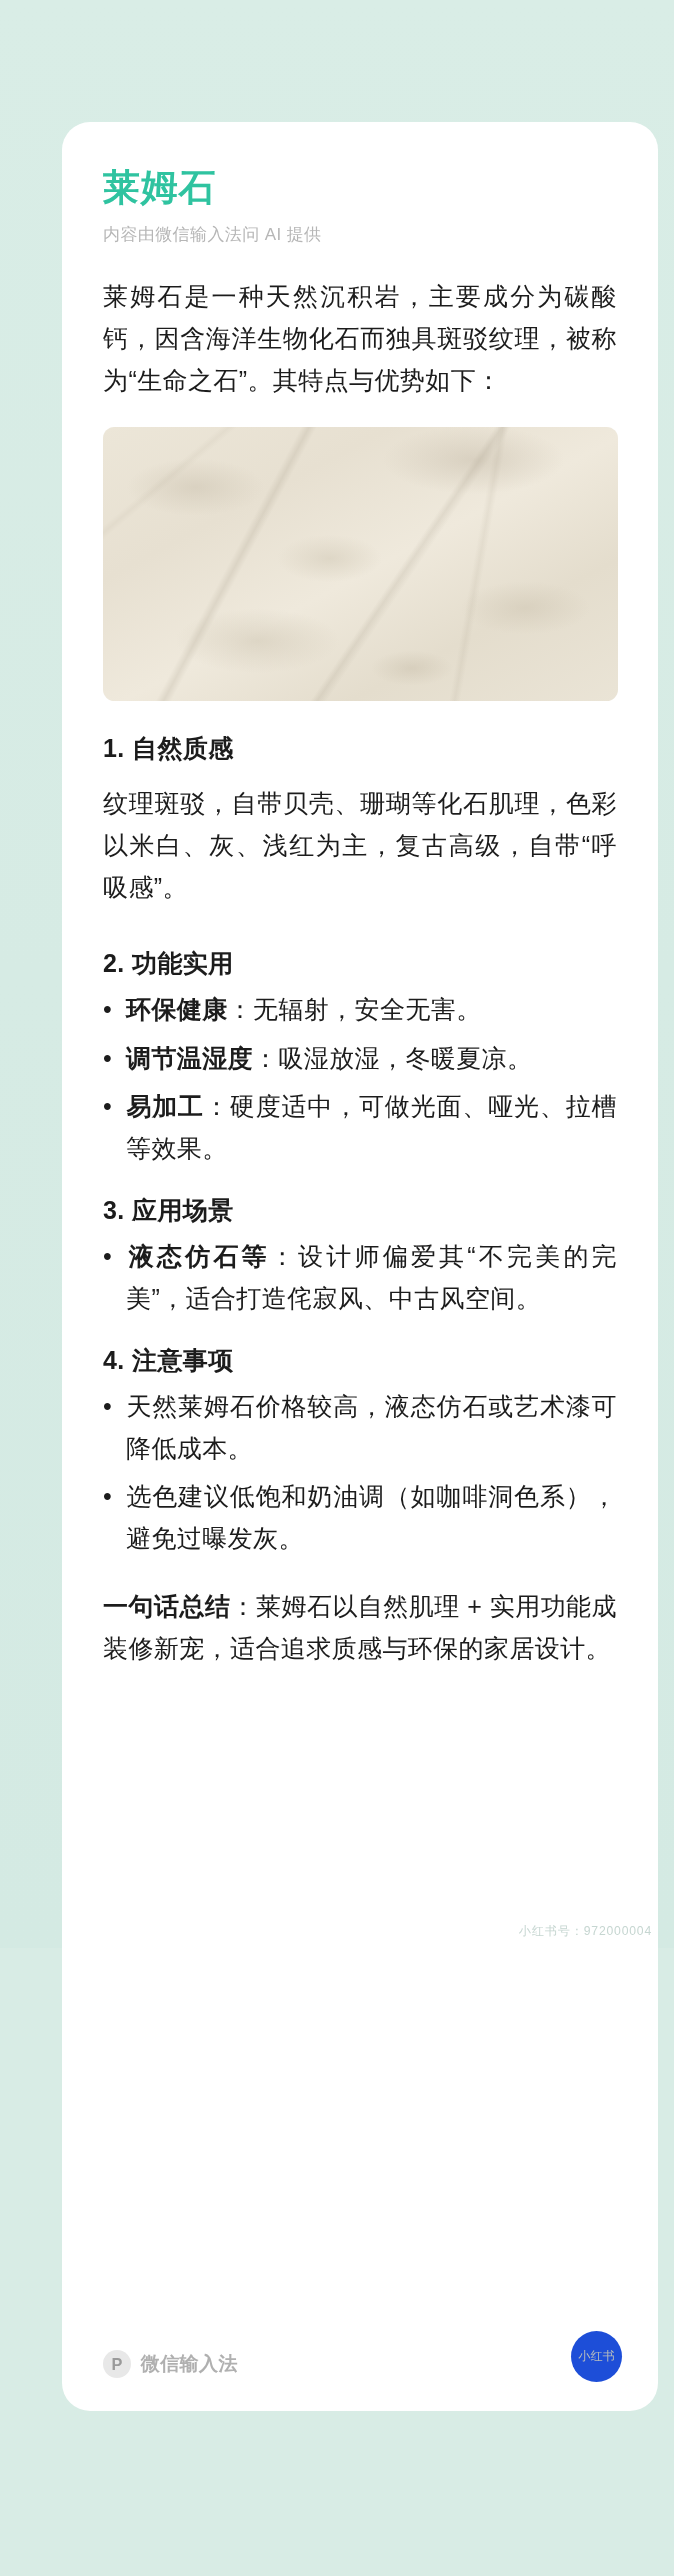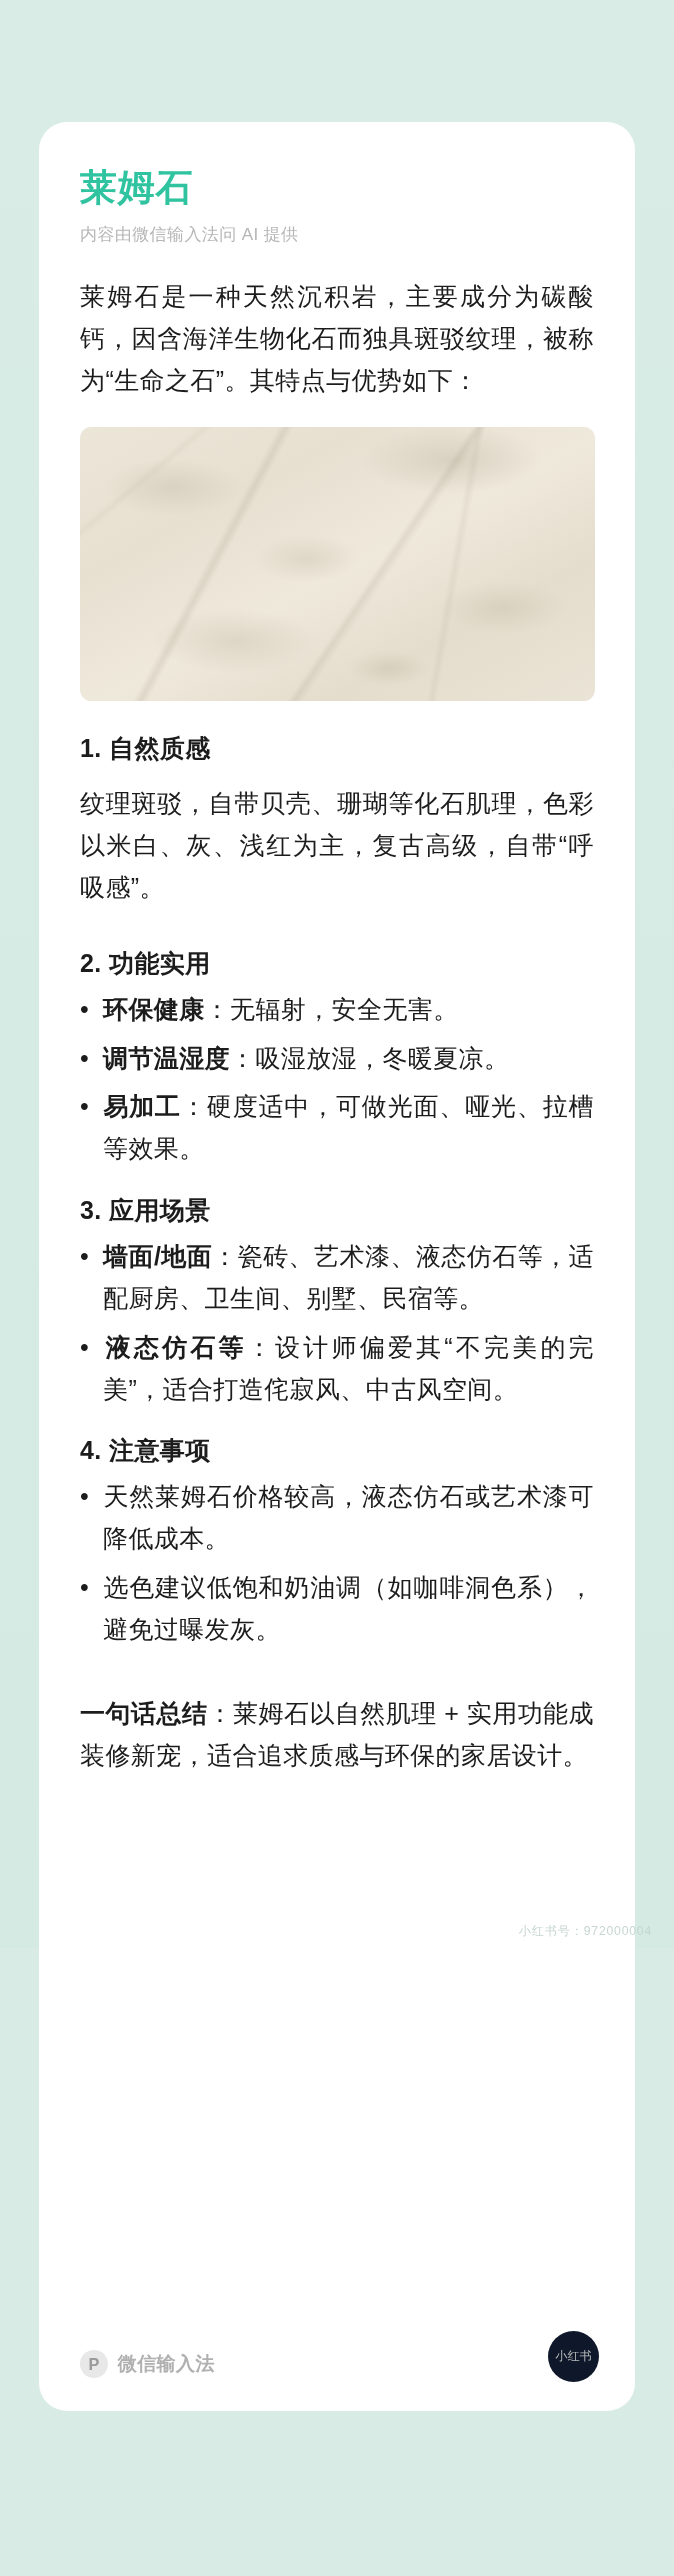--- a/index.html
+++ b/index.html
@@ -12,21 +12,21 @@
     background: #d8ece5;
     font-family: "Liberation Sans", sans-serif;
     -webkit-font-smoothing: antialiased;
   }
   .page {
     position: relative;
     width: 675px;
     height: 1948px;
     background: linear-gradient(180deg, #d9ede6 0%, #d6ebe4 50%, #d4eae3 100%);
     box-sizing: border-box;
-    padding: 122px 39px 0 39px;
+    padding: 122px 39px 0 62px;
   }
   .card {
     position: relative;
     width: 596px;
     min-height: 2289px;
     background: #ffffff;
     border-radius: 28px;
     box-sizing: border-box;
     padding: 44px 41px 33px 41px;
     display: flex;
@@ -114,21 +114,21 @@
     font-weight: bold;
   }
   .group {
     margin-bottom: 18px;
   }
   .summary {
     font-size: 25px;
     line-height: 1.68;
     color: #1c1c1c;
     letter-spacing: 0.4px;
-    margin: 18px 0 0 0;
+    margin: 1px 0 0 0;
     text-align: justify;
   }
   .summary b { font-weight: bold; }
 
   .footer {
     margin-top: auto;
     padding-top: 46px;
     display: flex;
     align-items: center;
     gap: 9.8px;
@@ -151,21 +151,21 @@
     letter-spacing: 0.4px;
     font-weight: bold;
   }
   .badge {
     position: absolute;
     right: 36px;
     bottom: 29px;
     width: 51px;
     height: 51px;
     border-radius: 50%;
-    background: #0f172a;
+    background: #1d4ed8;
     color: #b9bdbc;
     font-size: 12.2px;
     display: flex;
     align-items: center;
     justify-content: center;
     letter-spacing: 0;
   }
   .watermark {
     position: absolute;
     right: 23px;
@@ -202,23 +202,20 @@
         <span class="dot">•</span><b>调节温湿度</b><span>：吸湿放湿，冬暖夏凉。</span>
       </p>
       <p class="bullet">
         <span class="dot">•</span><b>易加工</b><span>：硬度适中，可做光面、哑光、拉槽等效果。</span>
       </p>
     </div>
 
     <div class="group">
       <div class="sec-h">3. 应用场景</div>
       <p class="bullet">
-        <span class="dot">•</span><b>墙面/地面</b><span>：瓷砖、艺术漆、液态仿石等，适配厨房、卫生间、别墅、民宿等。</span>
-      </p>
-      <p class="bullet">
         <span class="dot">•</span><b>液态仿石等</b><span>：设计师偏爱其“不完美的完美”，适合打造侘寂风、中古风空间。</span>
       </p>
     </div>
 
     <div class="group">
       <div class="sec-h">4. 注意事项</div>
       <p class="bullet">
         <span class="dot">•</span><span>天然莱姆石价格较高，液态仿石或艺术漆可降低成本。</span>
       </p>
       <p class="bullet">

